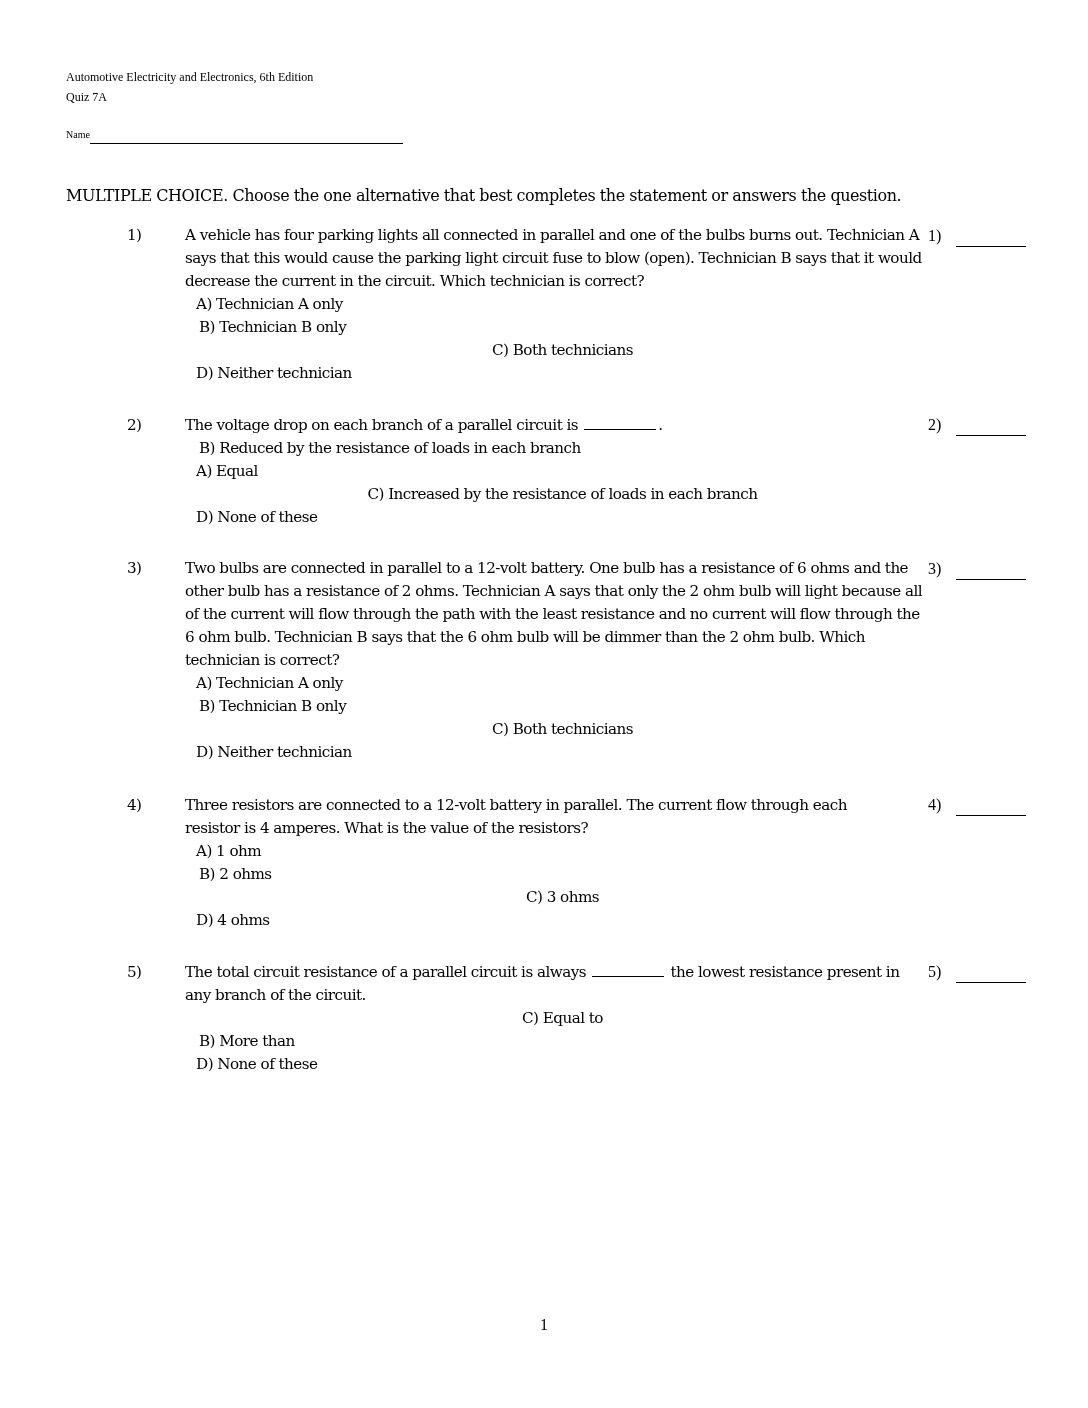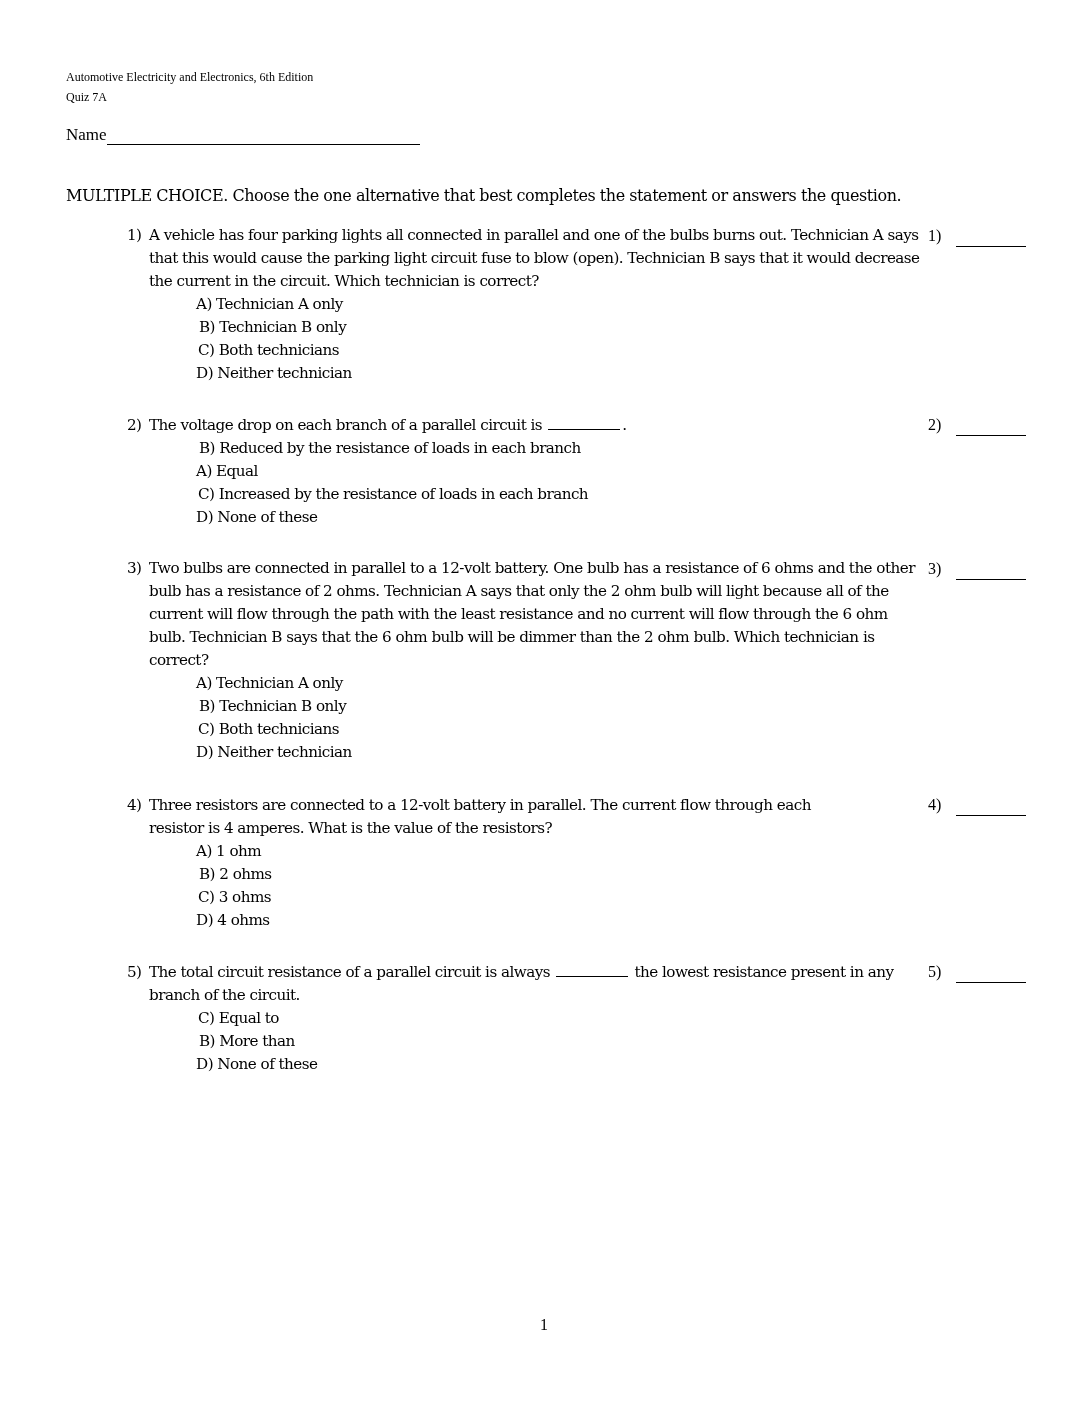--- a/index.html
+++ b/index.html
@@ -8,43 +8,43 @@
       height: 1408px;
       position: relative;
       overflow: hidden;
       color: #000;
       font-family: "Liberation Serif", serif;
     }
     .page { position: absolute; inset: 0; }
     .hdr { position: absolute; left: 66px; font-size: 12px; line-height: 20px; }
     .hdr-title { top: 67px; }
     .hdr-quiz { top: 87px; }
-    .name-row { position: absolute; left: 66px; top: 125px; font-size: 17px; line-height: 20px; display: flex; align-items: flex-end; }
+    .name-row { position: absolute; left: 66px; top: 125px; font-size: 10px; line-height: 20px; display: flex; align-items: center; }
     .name-line { display: inline-block; width: 313px; border-bottom: 1px solid #000; height: 16px; margin-left: 0; }
     .instructions {
       position: absolute; left: 66px; top: 185px;
       font-size: 16px; font-weight: normal; line-height: 22px;
       font-family: "DejaVu Serif", serif;
       letter-spacing: -0.45px;
       white-space: nowrap;
     }
     .q {
       position: absolute; left: 127px; width: 800px;
       font-family: "DejaVu Serif", serif;
       font-size: 15.2px; line-height: 23px;
       letter-spacing: -0.55px;
     }
     .q-stem { display: flex; }
     .q-num { width: 20px; flex: none; }
-    .q-text { flex: 1; padding-left: 0; }
+    .q-text { flex: 1; padding-left: 0; margin-left: 36px; }
     .q-text .blank { display: inline-block; width: 72px; border-bottom: 1px solid #000; height: 15px; vertical-align: baseline; margin: 0 2px; }
     .options { margin-left: 44px; }
     .opt { height: 23px; white-space: nowrap; margin-left: 25px; }
     .opt.indent1 { padding-left: 3px; }
-    .opt.indent2 { padding-left: 2px; }
+    .opt.indent2 { padding-left: 2px; text-align: center; }
     .ans {
       position: absolute; left: 928px;
       font-size: 16px; line-height: 22px;
       font-family: "Liberation Serif", serif;
       display: flex; align-items: flex-end;
     }
     .ans-label { width: 28px; }
     .ans-line { display: inline-block; width: 70px; border-bottom: 1.5px solid #000; height: 15px; }
     .page-number { position: absolute; left: 0; right: 0; top: 1316px; text-align: center; font-size: 16px; font-family: "Liberation Serif", serif; }
   </style>

